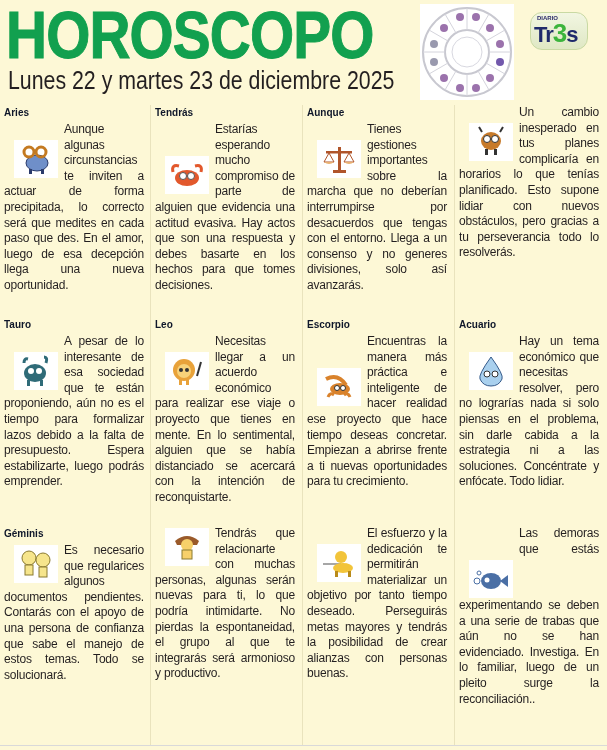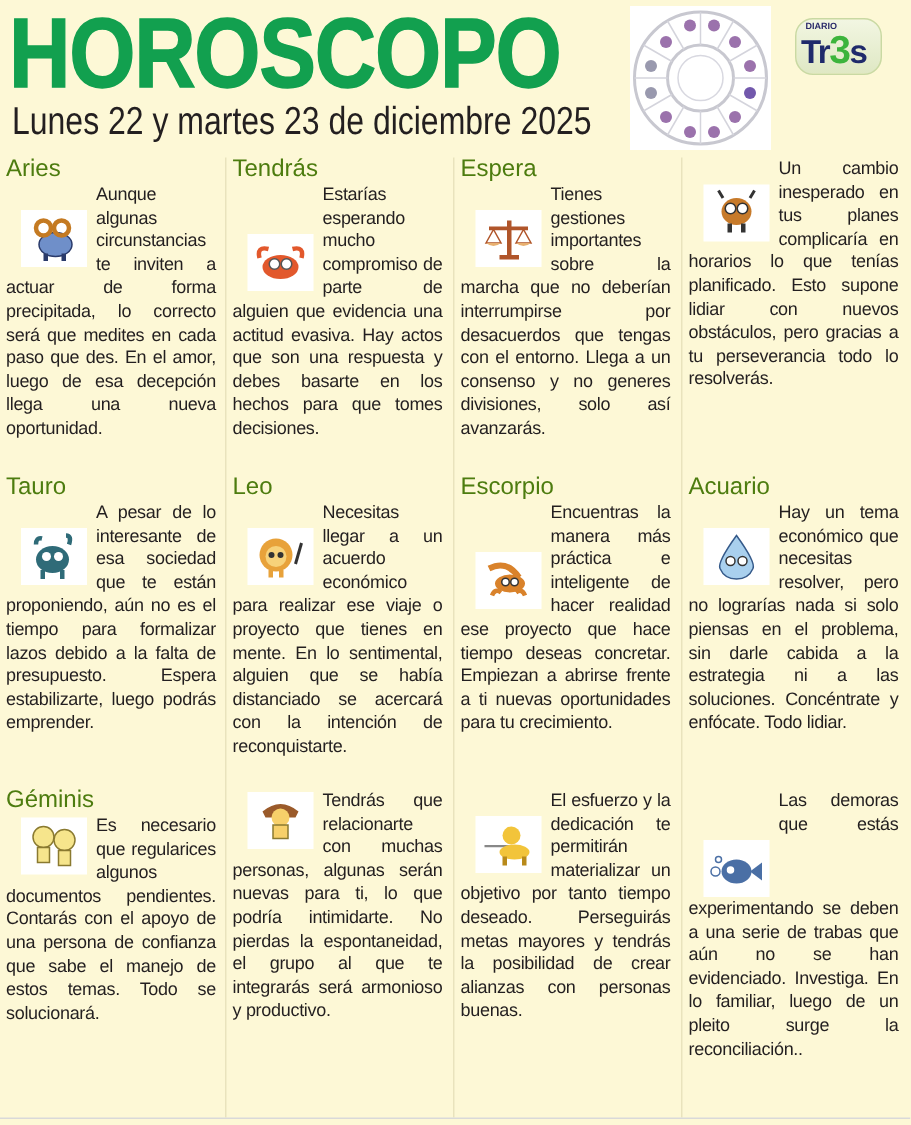--- a/index.html
+++ b/index.html
@@ -7,21 +7,21 @@
   .header { position:absolute; left:0; top:0; width:542px; height:104px; }
   .title { position:absolute; left:6px; top:2px; font-family:"Liberation Sans", sans-serif; font-weight:bold; font-size:66px; line-height:66px; color:#12a04f; letter-spacing:-1px; transform:scaleX(0.86) scaleY(1.0); transform-origin:left top; -webkit-text-stroke:1px #12a04f; }
   .date { position:absolute; left:8px; top:66px; font-size:26px; line-height:28px; color:#231f20; transform:scaleX(0.82); transform-origin:left top; white-space:nowrap; }
   .wheel { position:absolute; left:420px; top:4px; width:94px; height:96px; background:#ffffff; }
   .logo { position:absolute; left:530px; top:12px; width:56px; height:36px; border:1px solid #c9d9a3; border-radius:12px; background:linear-gradient(#f2f6e2,#dfe8c4); }
   .logo .diario { position:absolute; left:6px; top:2px; font-size:6px; font-weight:bold; color:#2a2a6a; }
   .logo .brand { position:absolute; left:3px; top:8px; font-size:22px; font-weight:bold; color:#1f2a6b; letter-spacing:-1px; line-height:24px; }
   .logo .brand b { color:#3cb43c; font-size:26px; }
   .grid { position:absolute; left:0; top:105px; width:607px; }
   .cell { position:absolute; width:146px; }
-  .sign-name { font-weight:normal; font-size:16px; line-height:16px; color:#4d7c0f; margin:0 0 1px 4px; }
+  .sign-name { font-weight:bold; font-size:10px; line-height:16px; color:#0f172a; margin:0 0 1px 4px; }
   .text { font-size:12px; line-height:15.6px; text-align:justify; margin-left:4px; margin-right:2px; letter-spacing:-0.2px; }
   .icon { float:left; width:44px; height:38px; margin:2px 6px 0 10px; background:#ffffff; display:flex; align-items:center; justify-content:center; }
   .divider { position:absolute; width:1px; background:#e9e3bd; }
   .hline { position:absolute; left:0; width:607px; height:1px; background:#d9d9d9; top:745px; }
 </style>
 </head>
 <body>
 
 <div class="header">
   <div class="title">HOROSCOPO</div>
@@ -93,21 +93,21 @@
             <circle cx="13" cy="14" r="3.5" fill="#fff" stroke="#555"></circle>
             <circle cx="21" cy="14" r="3.5" fill="#fff" stroke="#555"></circle>
             <path d="M3 10 q-2 -8 6 -6" stroke="#e2582c" stroke-width="3" fill="none"></path>
             <path d="M31 10 q2 -8 -6 -6" stroke="#e2582c" stroke-width="3" fill="none"></path>
           </svg>
         </span>
       <span>Estarías esperando mucho compromiso de parte de alguien que evidencia una actitud evasiva. Hay actos que son una respuesta y debes basarte en los hechos para que tomes decisiones.</span>
     </div>
   </div>
   <div class="cell" style="left:303px;top:0;">
-    <div class="sign-name">Espera</div>
+    <div class="sign-name">Aunque</div>
     <div class="text">
       <span class="icon" style="margin-top:18px;">
           <svg width="34" height="30" viewBox="0 0 34 30">
             <rect x="16" y="3" width="3" height="24" fill="#b0552a"></rect>
             <rect x="4" y="7" width="26" height="2.5" fill="#b0552a"></rect>
             <path d="M2 18 l5 -9 l5 9 z" fill="none" stroke="#b0552a"></path>
             <path d="M22 18 l5 -9 l5 9 z" fill="none" stroke="#b0552a"></path>
             <path d="M2 18 q5 4 10 0" fill="#e8b070"></path>
             <path d="M22 18 q5 4 10 0" fill="#e8b070"></path>
             <rect x="11" y="26" width="13" height="3" fill="#b0552a"></rect>

